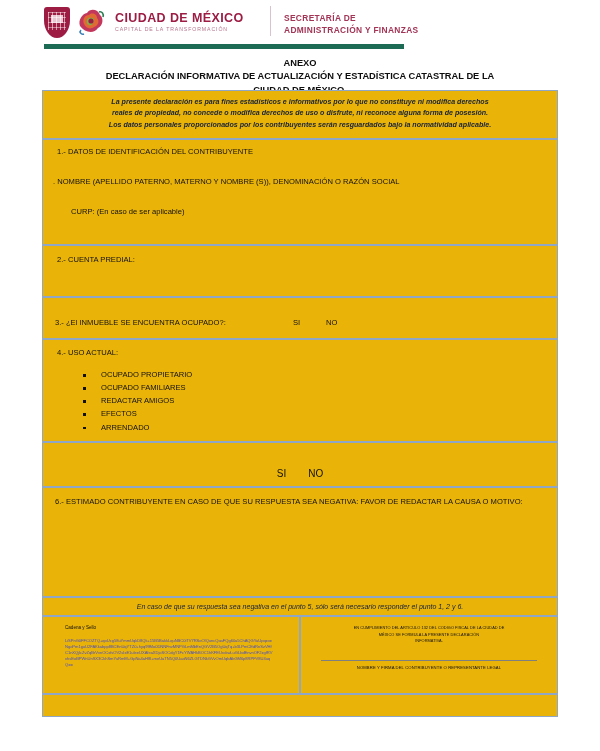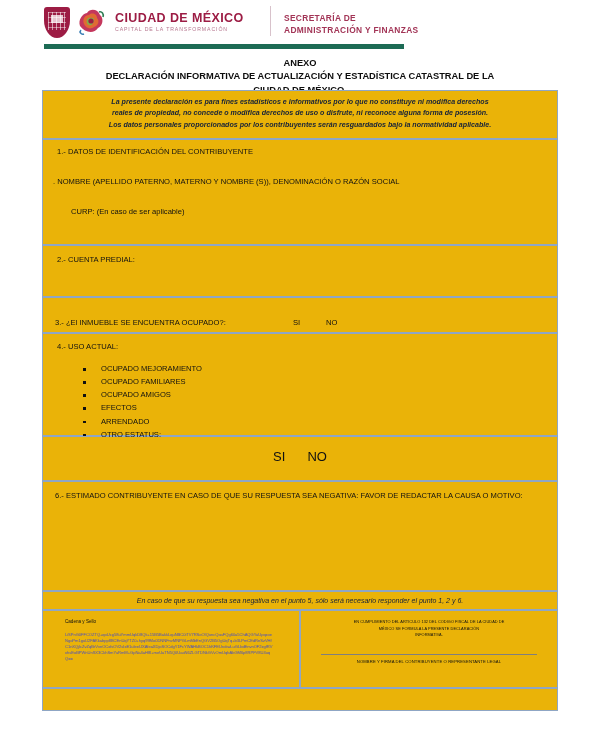--- a/index.html
+++ b/index.html
@@ -144,21 +144,21 @@
     font-size: 7.6px;
     line-height: 1.4;
     color: #111;
   }
   .sect-1 { height: 106px; padding: 7px 0 16px 12px; }
   .sect-1 .l1 { margin: 0 0 0 2px; }
   .sect-1 .l2 { margin-top: 19px; margin-left: -2px; }
   .sect-1 .l3 { margin-top: 19px; margin-left: 16px; }
 
   .sect-2 { height: 52px; padding: 9px 0 0 14px; }
-  .sect-3 { height: 36px; padding: 0 0 0 12px; }
+  .sect-3 { height: 42px; padding: 0 0 0 12px; }
   .sect-3 .q {
     position: absolute; left: 12px; top: 20px;
     width: 230px;
   }
   .sect-3 .si { position: absolute; left: 250px; top: 20px; }
   .sect-3 .no { position: absolute; left: 283px; top: 20px; }
 
   .sect-4 { height: 103px; padding: 8px 0 0 14px; }
   .sect-4 ul {
     margin: 11px 0 0 0;
@@ -174,21 +174,21 @@
   .sect-4 li::before {
     content: "";
     position: absolute;
     left: 0; top: 4px;
     width: 2.5px; height: 2.5px;
     background: #111;
   }
 
   .sect-5 { height: 45px; padding: 6px 16px 0 16px; text-align: center; }
   .sect-5 .hd { font-size: 7.6px; line-height: 1.45; }
-  .sect-5 .yn { margin-top: 5px; font-size: 13px; }
+  .sect-5 .yn { margin-top: 18px; font-size: 10px; }
   .sect-5 .yn .si { margin-right: 22px; }
 
   .sect-6 { height: 110px; padding: 8px 0 0 12px; font-size: 7.6px; line-height: 1.45; }
   .sect-6 .body { width: 470px; }
 
   .footnote {
     height: 19px;
     text-align: center;
     font-size: 7px;
     font-style: italic;
@@ -308,26 +308,25 @@
 
     <div class="row sect sect-3">
       <div class="q">3.- ¿El INMUEBLE SE ENCUENTRA OCUPADO?:</div>
       <div class="si">SI</div>
       <div class="no">NO</div>
     </div>
 
     <div class="row sect sect-4">
       <div>4.- USO ACTUAL:</div>
       <ul>
-        <li>OCUPADO MEJORAMIENTO</li>
+        <li>OCUPADO PROPIETARIO</li>
         <li>OCUPADO FAMILIARES</li>
-        <li>OCUPADO AMIGOS</li>
+        <li>REDACTAR AMIGOS</li>
         <li>EFECTOS</li>
         <li>ARRENDADO</li>
-        <li>OTRO ESTATUS:</li>
       </ul>
     </div>
 
     <div class="row sect sect-5">
       <div class="yn">
         <span class="si">SI</span><span class="no">NO</span>
       </div>
     </div>
 
     <div class="row sect sect-6">

